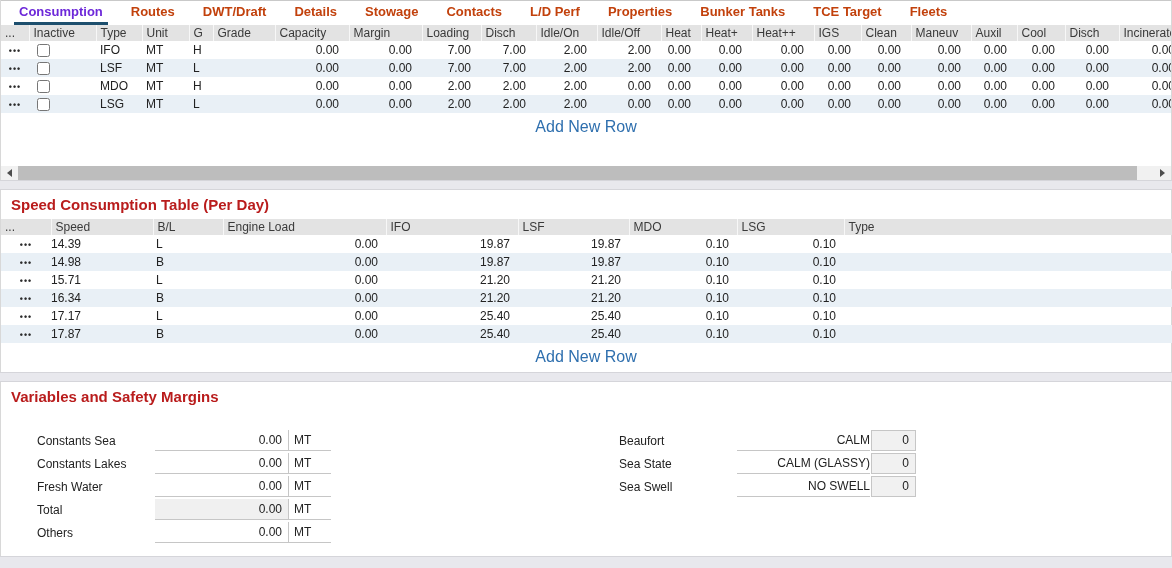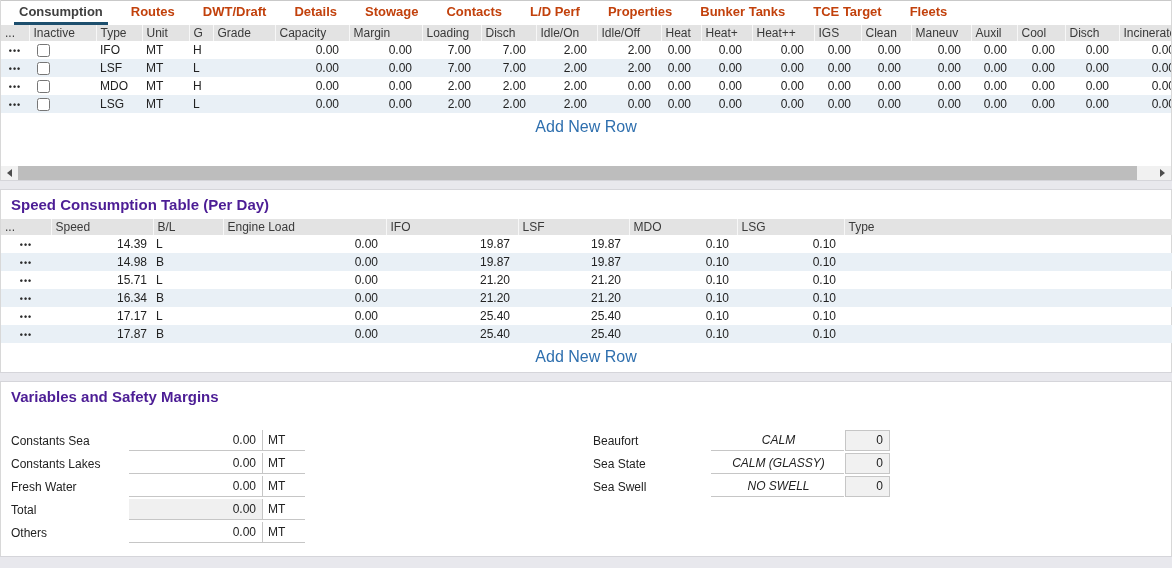--- a/index.html
+++ b/index.html
@@ -7,74 +7,74 @@
     font-family:"Liberation Sans", sans-serif; font-size:12px; color:#222; }
   .page { width:1172px; height:568px; display:flex; flex-direction:column; background:#fff; }
 
   .panel { background:#fff; border-left:1px solid #d8d8d8; border-right:1px solid #d8d8d8; position:relative; }
   .band { height:10px; background:#e8e8ed; border-top:1px solid #d5d5da; border-bottom:1px solid #d5d5da; flex:0 0 auto; }
   .band.bottom { height:12px; border-bottom:none; }
 
   
   .tabbar { height:25px; border-top:1px solid #c9c9c9; display:flex; align-items:flex-end; background:#fff; padding-left:4px; }
   .tab { font-size:13px; font-weight:bold; color:#c2410c; padding:3px 5px 3px 5px; margin:0 9px; cursor:pointer; white-space:nowrap; border-bottom:3px solid transparent; }
-  .tab.active { color:#404040; border-bottom:3px solid #1d4f6e; }
+  .tab.active { color:#6d28d9; border-bottom:3px solid #1d4f6e; }
 
   
   table.grid { border-collapse:collapse; table-layout:fixed; }
   table.grid th { background:#e3e3e3; color:#3a3a3a; font-weight:normal; text-align:left;
     height:16px; padding:0 0 0 4px; border-right:1px solid #f7f7f7; white-space:nowrap; overflow:hidden; }
   table.grid td { height:18px; padding:0; white-space:nowrap; overflow:hidden; }
   table.grid tbody tr:nth-child(even) td { background:#e9f0f6; }
   th.dots { color:#8b8b8b; }
 
   .row-menu { background:none; border:none; cursor:pointer; color:#2b2b2b; font-size:9px; letter-spacing:1px; font-weight:bold; width:100%; text-align:center; font-family:"Liberation Sans", sans-serif; }
   input[type="checkbox"].cb { width:13px; height:13px; margin-left:8px; vertical-align:middle; accent-color:#fff; }
 
   table.consumption { width:1190px; }
   .consumption td:nth-child(n+3):nth-child(-n+6) { text-align:left; padding-left:4px; }
   .consumption td:nth-child(n+7) { text-align:right; padding-right:10px; }
   .consumption td:nth-child(22) { padding-right:16px; }
 
   table.speed { width:1172px; }
-  .speed td:nth-child(2) { text-align:right; padding-right:6px; }
+  .speed td:nth-child(2) { text-align:left; padding-right:6px; }
   .speed td:nth-child(3) { text-align:left; padding-left:3px; }
   .speed td:nth-child(n+4):nth-child(-n+8) { text-align:right; padding-right:8px; }
 
   .add-link-row { text-align:center; padding:5px 0 3px 0; }
   .add-link { color:#2e6fae; cursor:pointer; text-decoration:none; font-size:16px; }
 
   
   .panel1 { height:186px; display:flex; flex-direction:column; }
   .gridwrap { width:1170px; overflow:hidden; }
 
   
   .hscroll { margin-top:auto; height:14px; display:flex; background:#f1f1f1; }
   .hs-btn { width:17px; height:14px; background:#f1f1f1; display:flex; align-items:center; justify-content:center; cursor:pointer; flex:0 0 auto; }
   .tri-left  { width:0; height:0; border-top:4px solid transparent; border-bottom:4px solid transparent; border-right:5px solid #4d4d4d; }
   .tri-right { width:0; height:0; border-top:4px solid transparent; border-bottom:4px solid transparent; border-left:5px solid #4d4d4d; }
   .hs-track { flex:1; position:relative; }
   .hs-thumb { position:absolute; left:0; top:0; height:14px; width:98.5%; background:#bdbdbd; cursor:grab; }
 
   
   .panel2 { height:189px; }
-  .section-title { font-size:15px; font-weight:bold; color:#4c1d95; padding:6px 0 0 10px; }
+  .section-title { font-size:15px; font-weight:bold; color:#b91c1c; padding:6px 0 0 10px; }
   .panel2 table.grid { margin-top:6px; }
 
   
   .panel3 { height:180px; }
   .vars { display:flex; margin-top:24px; }
-  .vars-left { margin-left:10px; width:294px; }
+  .vars-left { margin-left:36px; width:294px; }
   .vars-right { margin-left:288px; width:298px; }
   .var-row { display:flex; align-items:center; height:23px; }
   .var-label { width:118px; color:#222; }
   .value-cell { width:133px; text-align:right; padding-right:6px; border-bottom:1px solid #c6c6c6; height:21px; line-height:21px; }
   .value-cell.readonly { background:#f0f0f0; }
   .unit-cell { width:43px; border-bottom:1px solid #c6c6c6; border-left:1px solid #c6c6c6; padding-left:5px; height:21px; line-height:21px; }
-  .select-cell { width:133px; text-align:center; padding-left:2px; border-bottom:1px solid #c6c6c6; height:21px; line-height:21px;font-style:italic; }
+  .select-cell { width:133px; text-align:right; padding-left:2px; border-bottom:1px solid #c6c6c6; height:21px; line-height:21px; }
   .num-box { width:45px; height:21px; line-height:19px; border:1px solid #c6c6c6; background:#f1f1f1; text-align:right; padding-right:6px; margin-left:1px; }
 </style>
 </head>
 <body>
 
 <div class="page">
 
   <div class="panel panel1">
     <div class="tabbar">
       <span class="tab active">Consumption</span>

